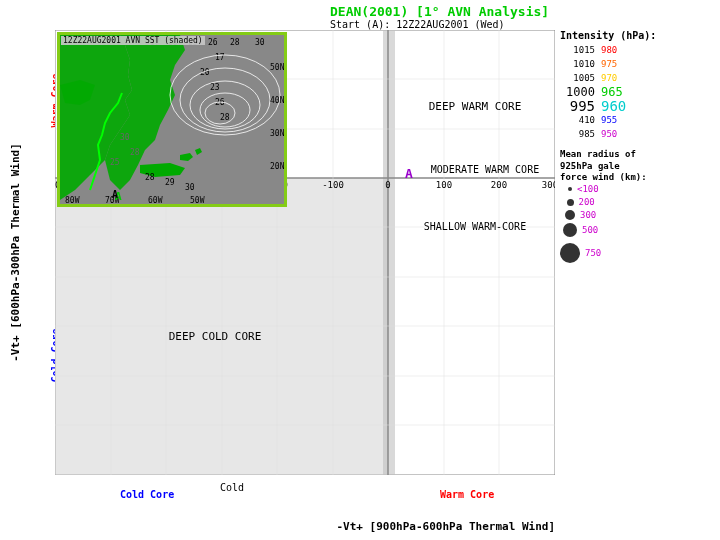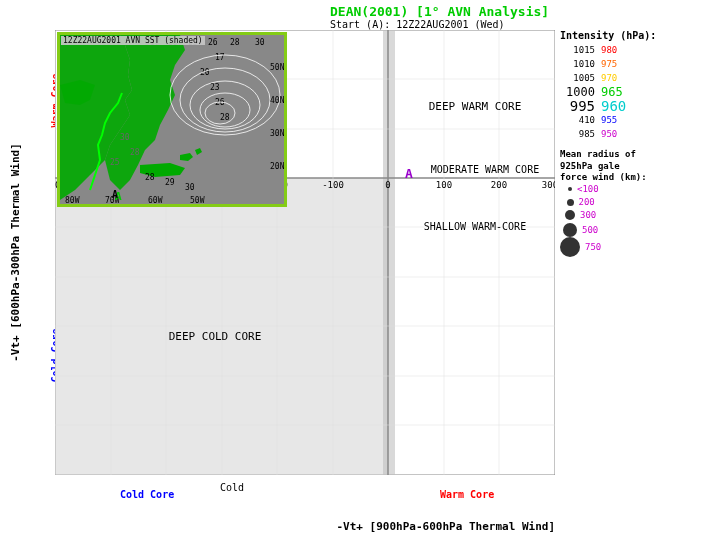--- a/index.html
+++ b/index.html
@@ -235,21 +235,21 @@
           <span>&lt;100</span>
         </div>
         <div style="display: flex; align-items: center; margin-bottom: 3px; font-size: 9px; color: rgb(204, 0, 204);">
           <span style="width: 7px; height: 7px; border-radius: 50%; background: rgb(51, 51, 51); display: inline-block; margin-right: 5px; flex-shrink: 0; margin-left: 6.5px;"></span>
           <span>200</span>
         </div>
         <div style="display: flex; align-items: center; margin-bottom: 3px; font-size: 9px; color: rgb(204, 0, 204);">
           <span style="width: 10px; height: 10px; border-radius: 50%; background: rgb(51, 51, 51); display: inline-block; margin-right: 5px; flex-shrink: 0; margin-left: 5px;"></span>
           <span>300</span>
         </div>
-        <div style="display: flex; align-items: center; margin-bottom: 0; font-size: 9px; color: rgb(204, 0, 204);">
+        <div style="display: flex; align-items: center; margin-bottom: 6px; font-size: 9px; color: rgb(204, 0, 204);">
           <span style="width: 14px; height: 14px; border-radius: 50%; background: rgb(51, 51, 51); display: inline-block; margin-right: 5px; flex-shrink: 0; margin-left: 3px;"></span>
           <span>500</span>
         </div>
         <div style="display: flex; align-items: center; margin-bottom: 3px; font-size: 9px; color: rgb(204, 0, 204);">
           <span style="width: 20px; height: 20px; border-radius: 50%; background: rgb(51, 51, 51); display: inline-block; margin-right: 5px; flex-shrink: 0; margin-left: 0px;"></span>
           <span>750</span>
         </div>
       </div>
   </div>
 

